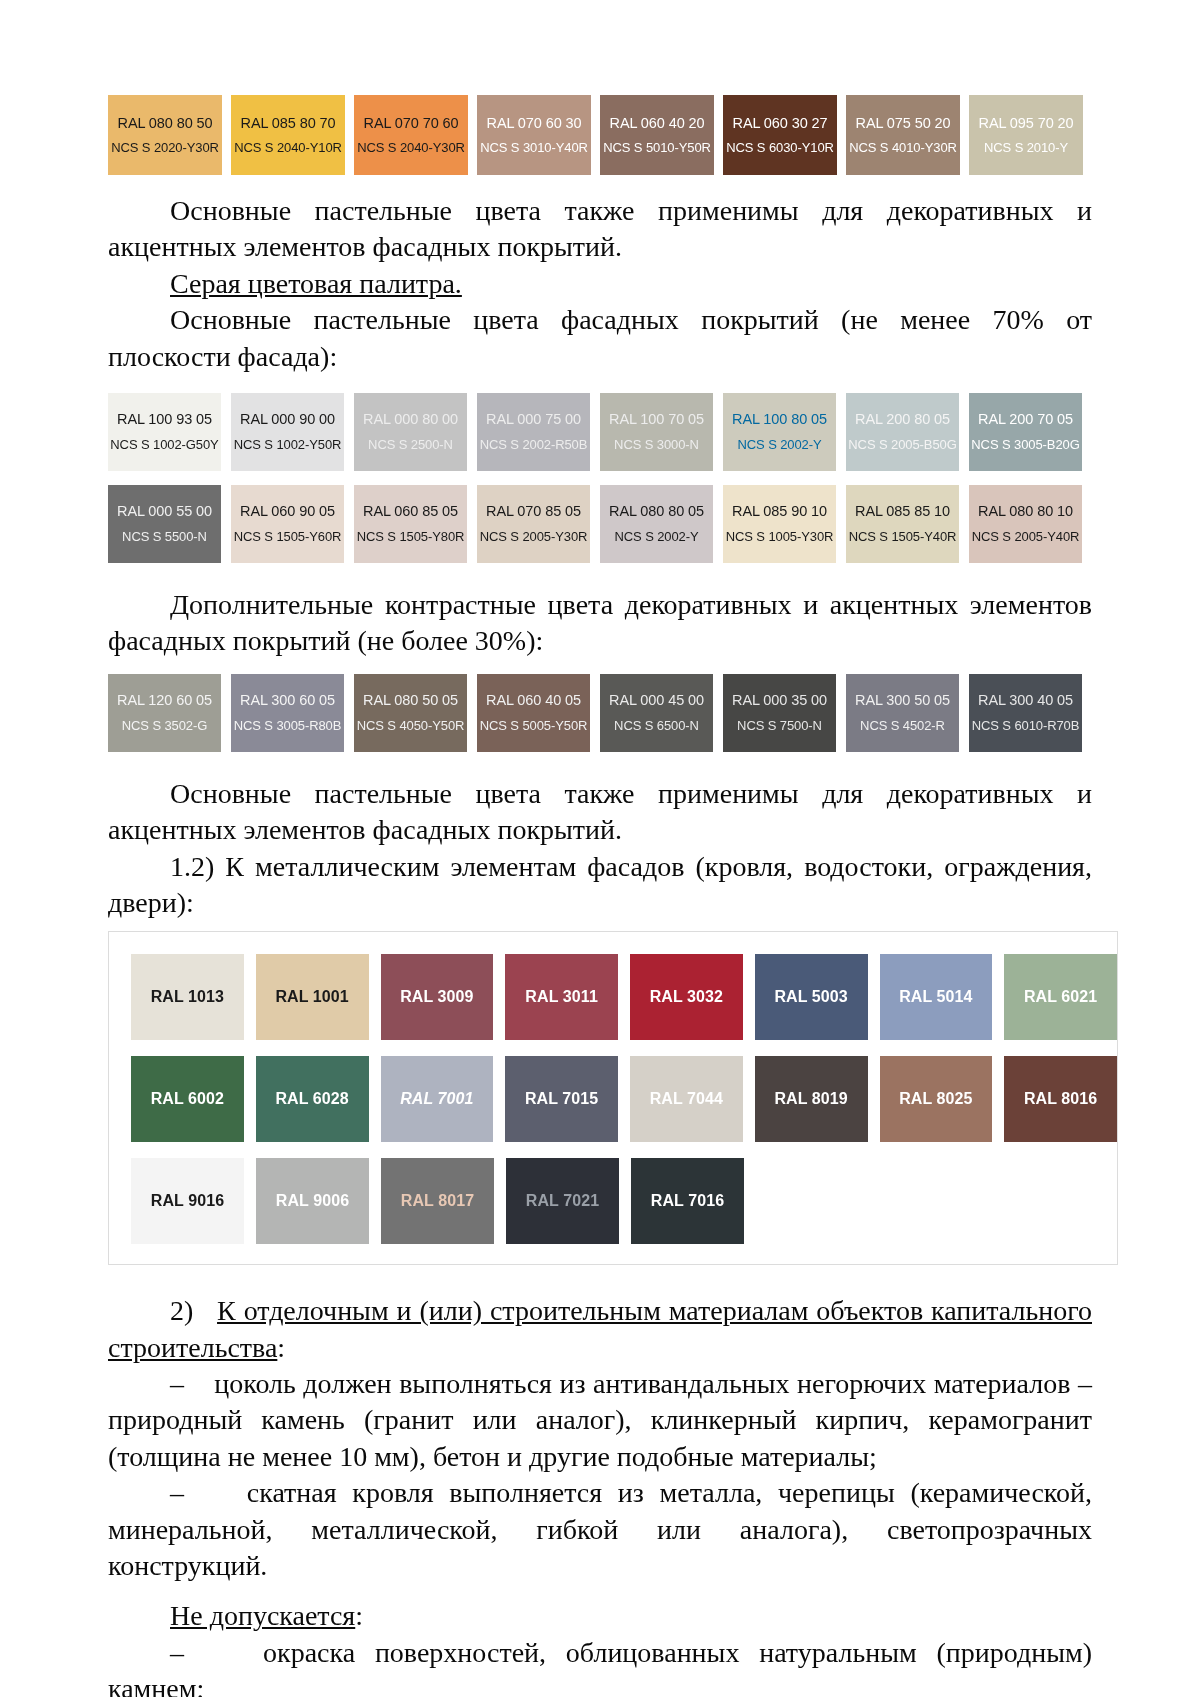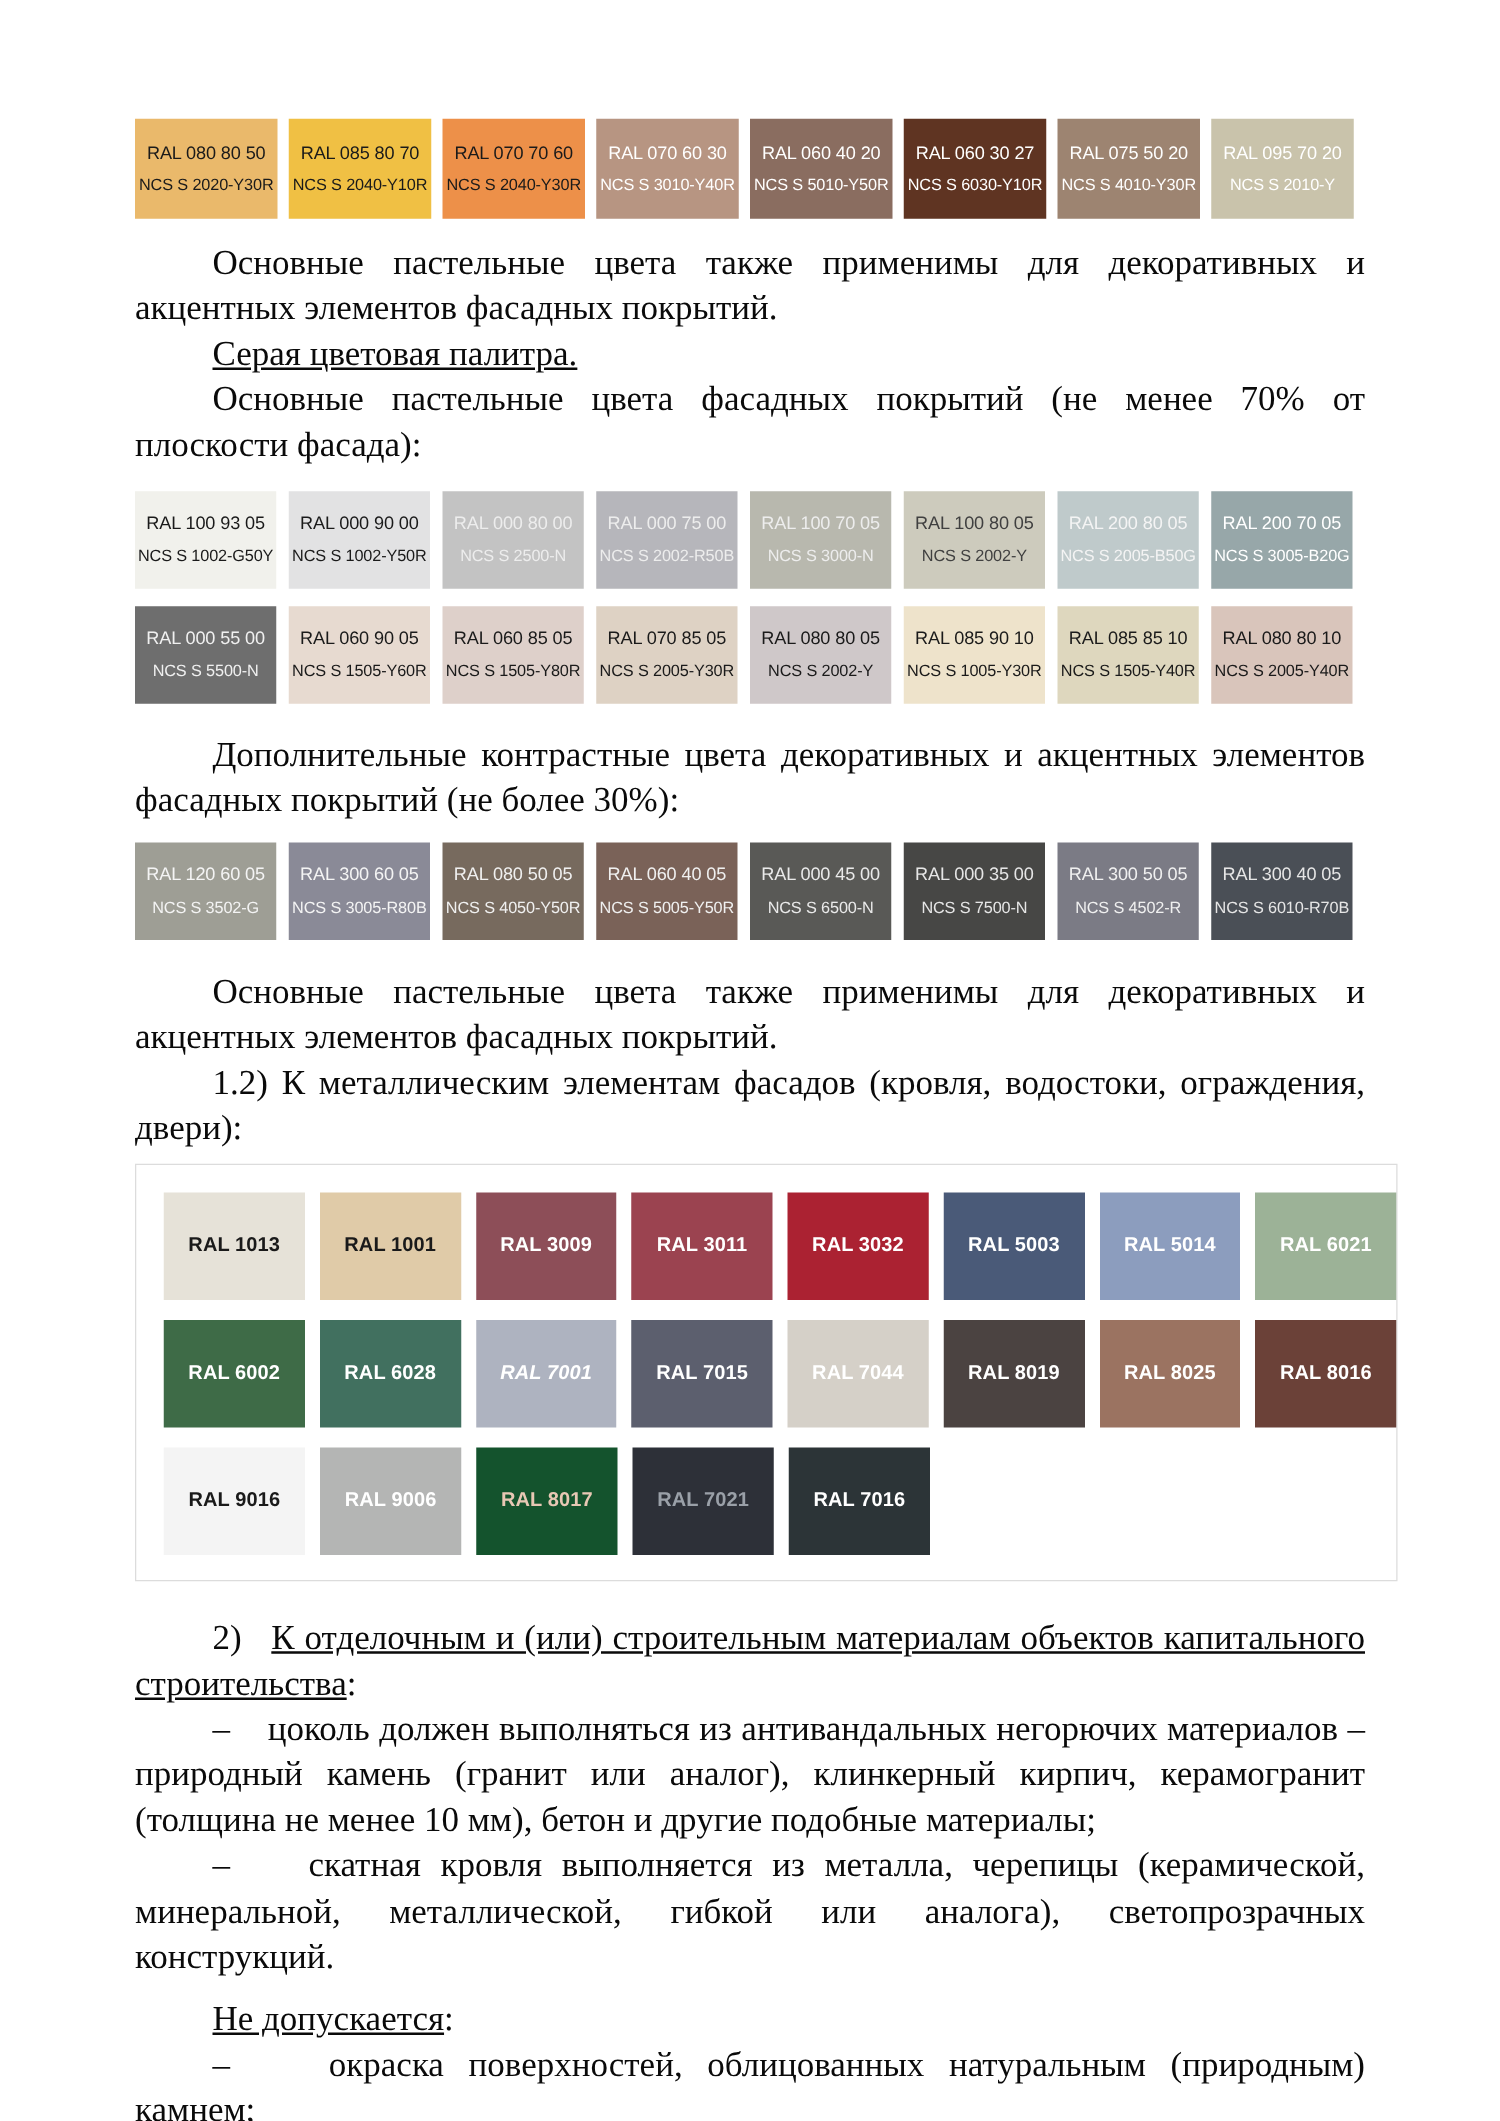--- a/index.html
+++ b/index.html
@@ -177,21 +177,21 @@
           <span class="ncs">NCS S 2500-N</span>
         </div>
         <div class="ncs-chip" style="background: rgb(182, 182, 187); color: rgb(237, 237, 237);">
           <span class="ral">RAL 000 75 00</span>
           <span class="ncs">NCS S 2002-R50B</span>
         </div>
         <div class="ncs-chip" style="background: rgb(184, 184, 174); color: rgb(237, 237, 237);">
           <span class="ral">RAL 100 70 05</span>
           <span class="ncs">NCS S 3000-N</span>
         </div>
-        <div class="ncs-chip" style="background: rgb(205, 203, 189); color: #404040;">
+        <div class="ncs-chip" style="background: rgb(205, 203, 189); color: #0369a1;">
           <span class="ral">RAL 100 80 05</span>
           <span class="ncs">NCS S 2002-Y</span>
         </div>
         <div class="ncs-chip" style="background: rgb(191, 202, 203); color: rgb(244, 244, 244);">
           <span class="ral">RAL 200 80 05</span>
           <span class="ncs">NCS S 2005-B50G</span>
         </div>
         <div class="ncs-chip" style="background: rgb(151, 167, 169); color: rgb(255, 255, 255);">
           <span class="ral">RAL 200 70 05</span>
           <span class="ncs">NCS S 3005-B20G</span>
@@ -333,21 +333,21 @@
             <span>RAL 8016</span>
           </div>
         </div>
       <div class="metal-row" id="metal-strip-3">
           <div class="metal-chip" style="background: rgb(244, 244, 244); color: rgb(26, 26, 26);">
             <span>RAL 9016</span>
           </div>
           <div class="metal-chip" style="background: rgb(180, 181, 180); color: rgb(255, 255, 255);">
             <span>RAL 9006</span>
           </div>
-          <div class="metal-chip" style="background: #14532d; color: rgb(232, 200, 180);">
+          <div class="metal-chip" style="background: #737373; color: rgb(232, 200, 180);">
             <span>RAL 8017</span>
           </div>
           <div class="metal-chip" style="background: rgb(45, 48, 56); color: rgb(154, 160, 168);">
             <span>RAL 7021</span>
           </div>
           <div class="metal-chip" style="background: rgb(44, 52, 55); color: rgb(255, 255, 255);">
             <span>RAL 7016</span>
           </div>
         </div>
     </div>

